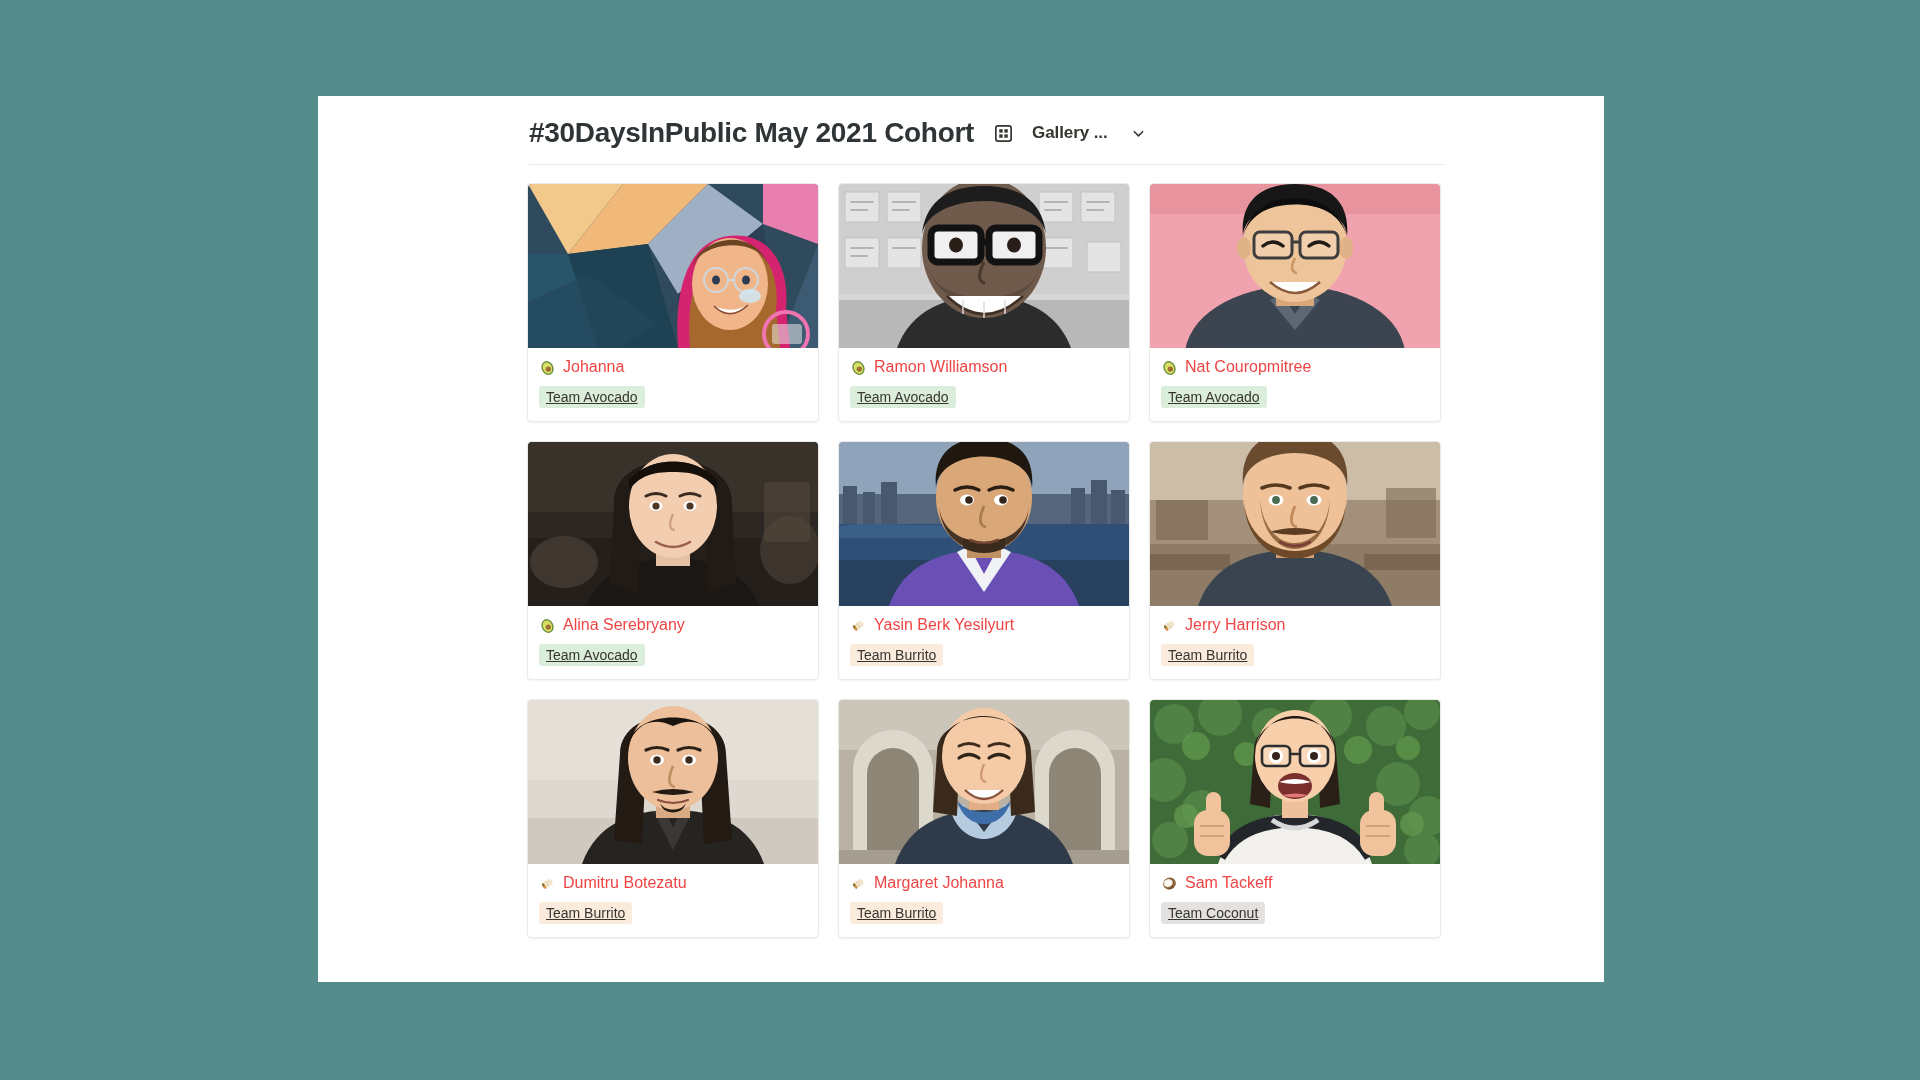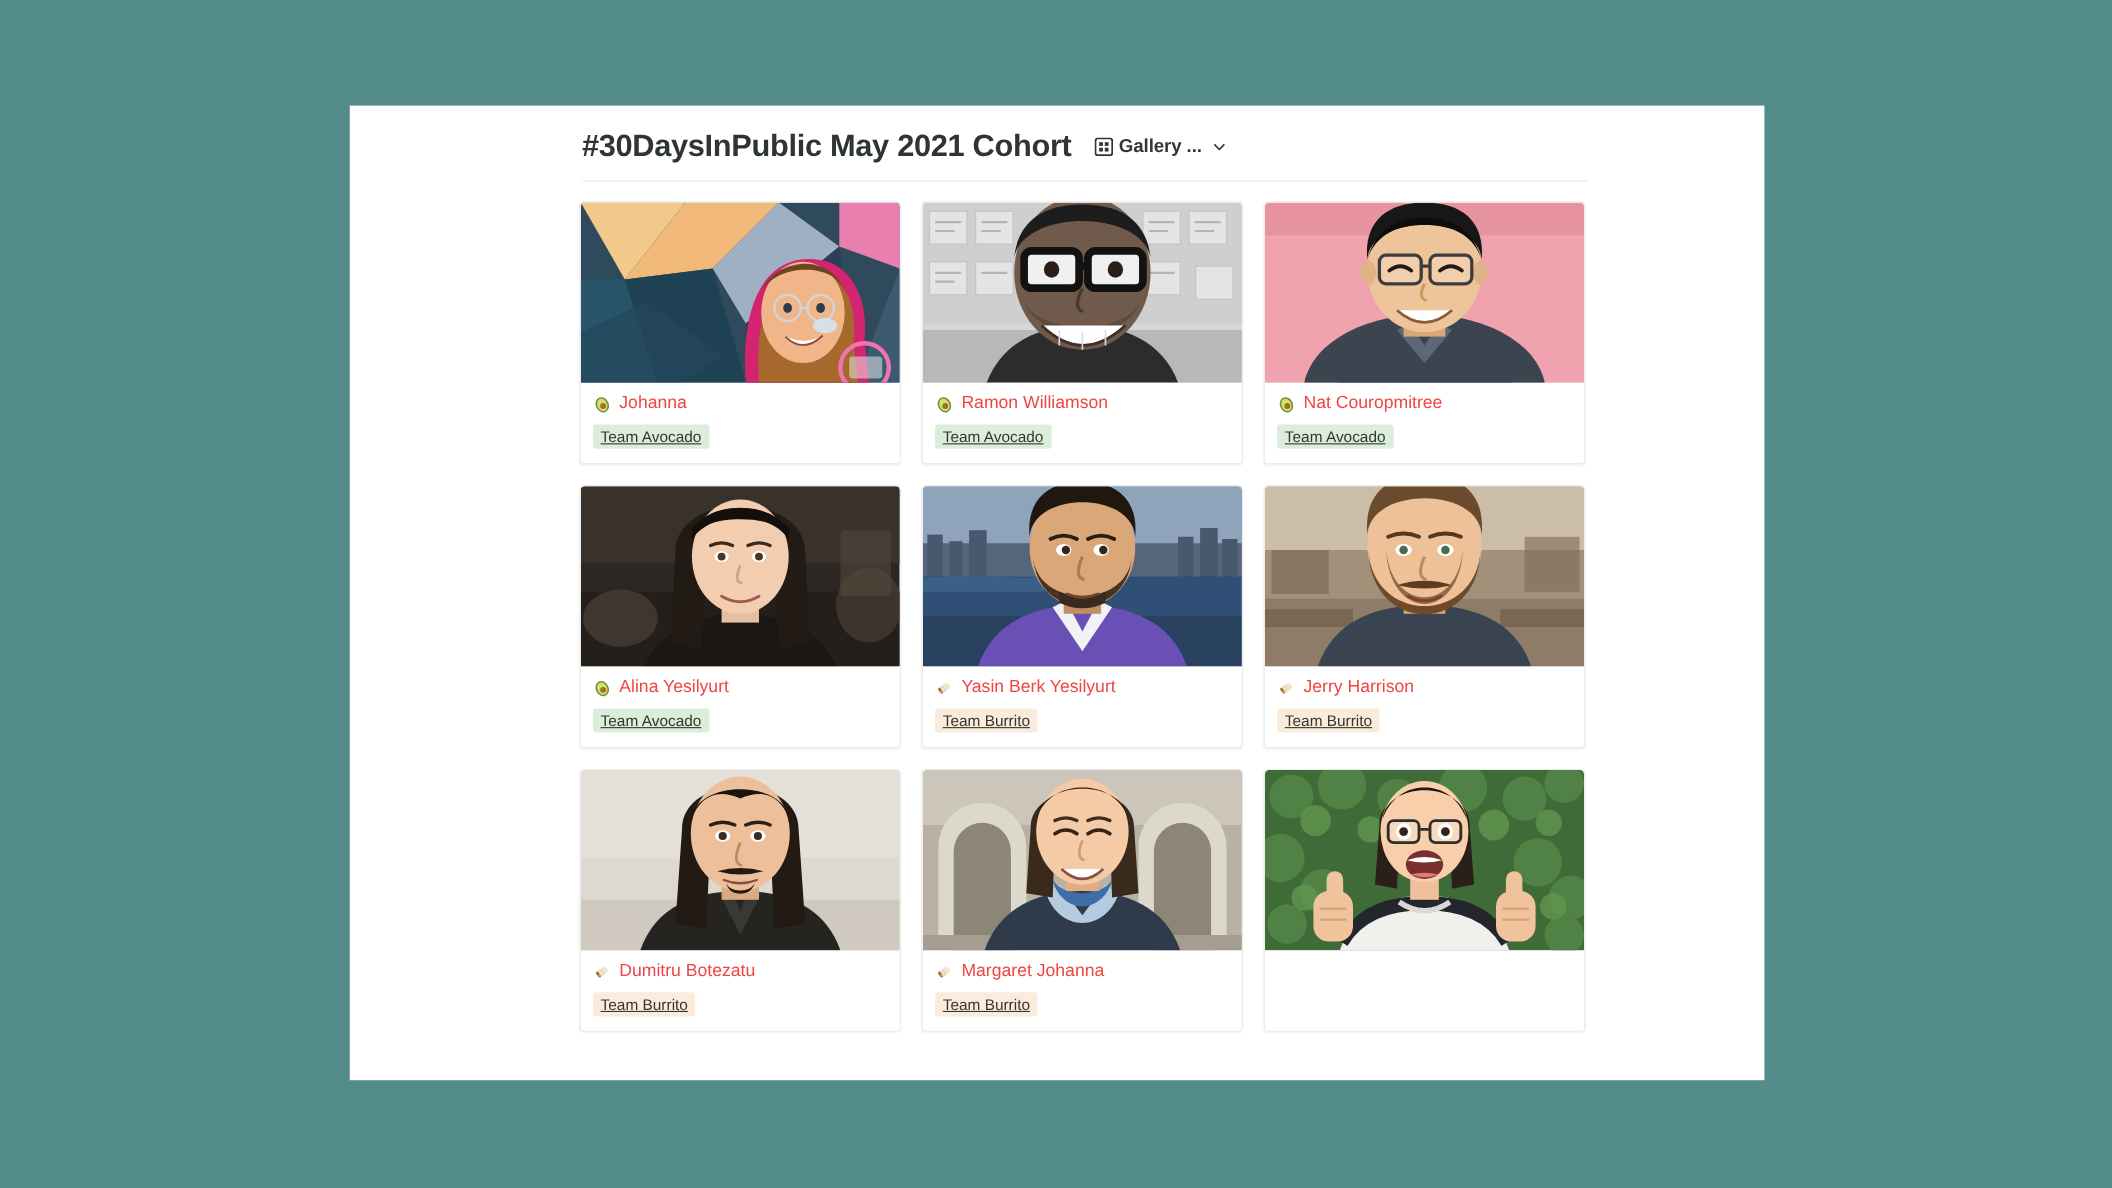--- a/index.html
+++ b/index.html
@@ -39,21 +39,21 @@
   #page-title {
     font-size: 28px;
     font-weight: bold;
     color: #2f3437;
     letter-spacing: -0.3px;
     white-space: nowrap;
   }
   #view-switcher {
     display: flex;
     align-items: center;
-    gap: 5px;
+    gap: 20px;
     margin-left: 17px;
     padding: 3px 4px;
     border-radius: 4px;
     cursor: pointer;
     white-space: nowrap;
   }
   .grid-icon {
     width: 17px;
     height: 17px;
     display: block;
@@ -228,21 +228,21 @@
           <svg viewBox="0 0 290 164" preserveAspectRatio="xMidYMid slice">
             <use href="#portrait-alina"></use>
           </svg>
         </div>
         <div class="card-body"><div class="card-name">
             <span class="emoji">
               <svg viewBox="0 0 32 32">
                 <use href="#emoji-avocado"></use>
               </svg>
             </span>
-            <span>Alina Yesilyurt</span>
+            <span>Alina Serebryany</span>
           </div><span class="tag tag--green">Team Avocado</span></div>
       </div>
       <div class="card">
         <div class="card-media">
           <svg viewBox="0 0 290 164" preserveAspectRatio="xMidYMid slice">
             <use href="#portrait-yasin"></use>
           </svg>
         </div>
         <div class="card-body"><div class="card-name">
             <span class="emoji">
@@ -297,20 +297,28 @@
             </span>
             <span>Margaret Johanna</span>
           </div><span class="tag tag--orange">Team Burrito</span></div>
       </div>
       <div class="card">
         <div class="card-media">
           <svg viewBox="0 0 290 164" preserveAspectRatio="xMidYMid slice">
             <use href="#portrait-sam"></use>
           </svg>
         </div>
+        <div class="card-body"><div class="card-name">
+            <span class="emoji">
+              <svg viewBox="0 0 32 32">
+                <use href="#emoji-coconut"></use>
+              </svg>
+            </span>
+            <span>Sam Tackeff</span>
+          </div><span class="tag tag--gray">Team Coconut</span></div>
       </div>
     </div>
 </div>
 
 <svg width="0" height="0" style="position:absolute" aria-hidden="true">
   <defs>
 
     <symbol id="portrait-johanna" viewBox="0 0 290 164" preserveAspectRatio="xMidYMid slice">
       <rect width="290" height="164" fill="#2f4a5c"></rect>
       <polygon points="0,0 95,0 40,70" fill="#f3c98b"></polygon>

